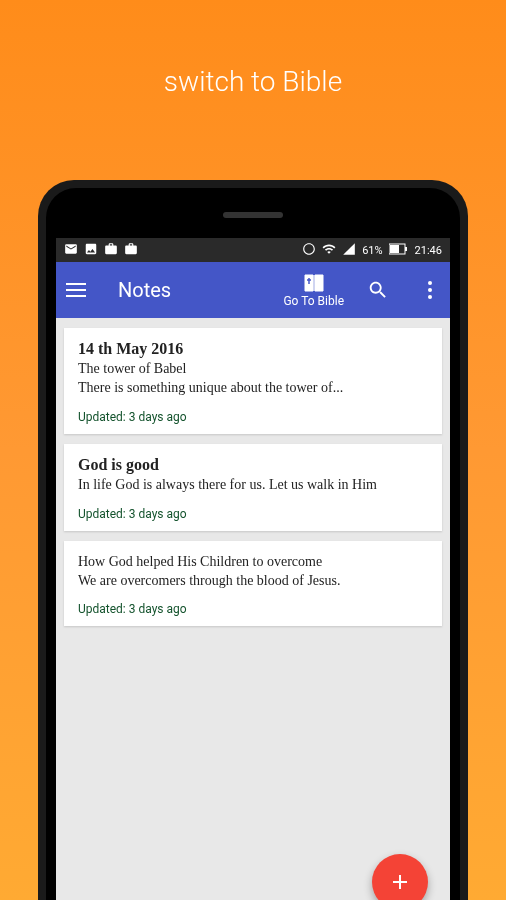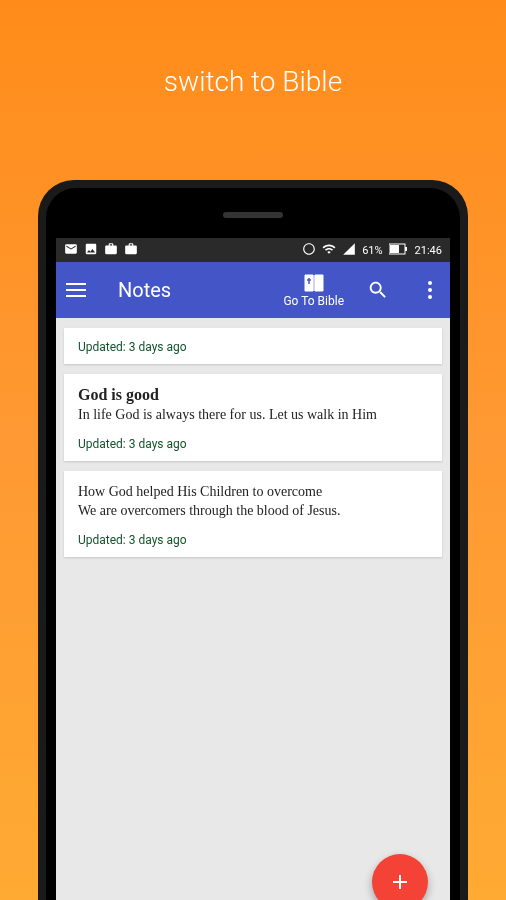--- a/index.html
+++ b/index.html
@@ -231,20 +231,22 @@
           <svg width="4" height="18" viewBox="0 0 4 18" fill="white">
               <circle cx="2" cy="2" r="2"></circle>
               <circle cx="2" cy="9" r="2"></circle>
               <circle cx="2" cy="16" r="2"></circle>
             </svg>
         </div>
       </div>
 
       <div class="notes-list">
         <div class="note-card">
+          <div class="note-title">14 th May 2016</div>
+          <div class="note-body">The tower of Babel<br>There is something unique about the tower of...</div>
           <div class="note-updated">Updated: 3 days ago</div>
         </div>
         <div class="note-card">
           <div class="note-title">God is good</div>
           <div class="note-body">In life God is always there for us. Let us walk in Him</div>
           <div class="note-updated">Updated: 3 days ago</div>
         </div>
         <div class="note-card">
           <div class="note-body">How God helped His Children to overcome<br>We are overcomers through the blood of Jesus.</div>
           <div class="note-updated">Updated: 3 days ago</div>

